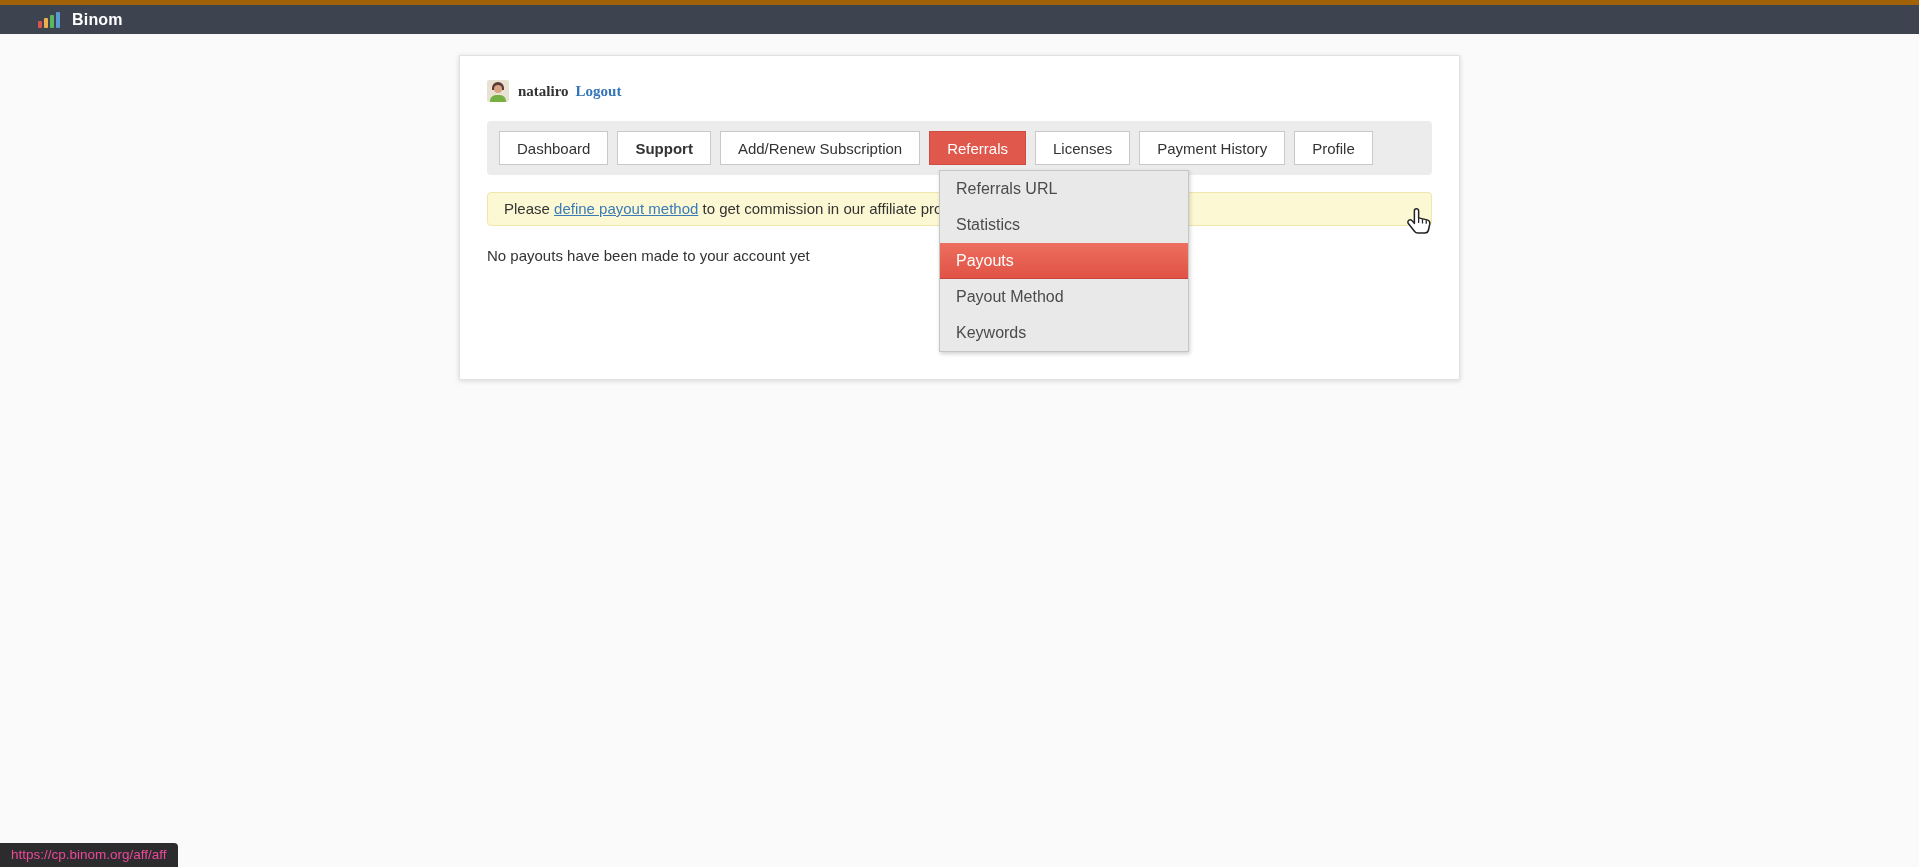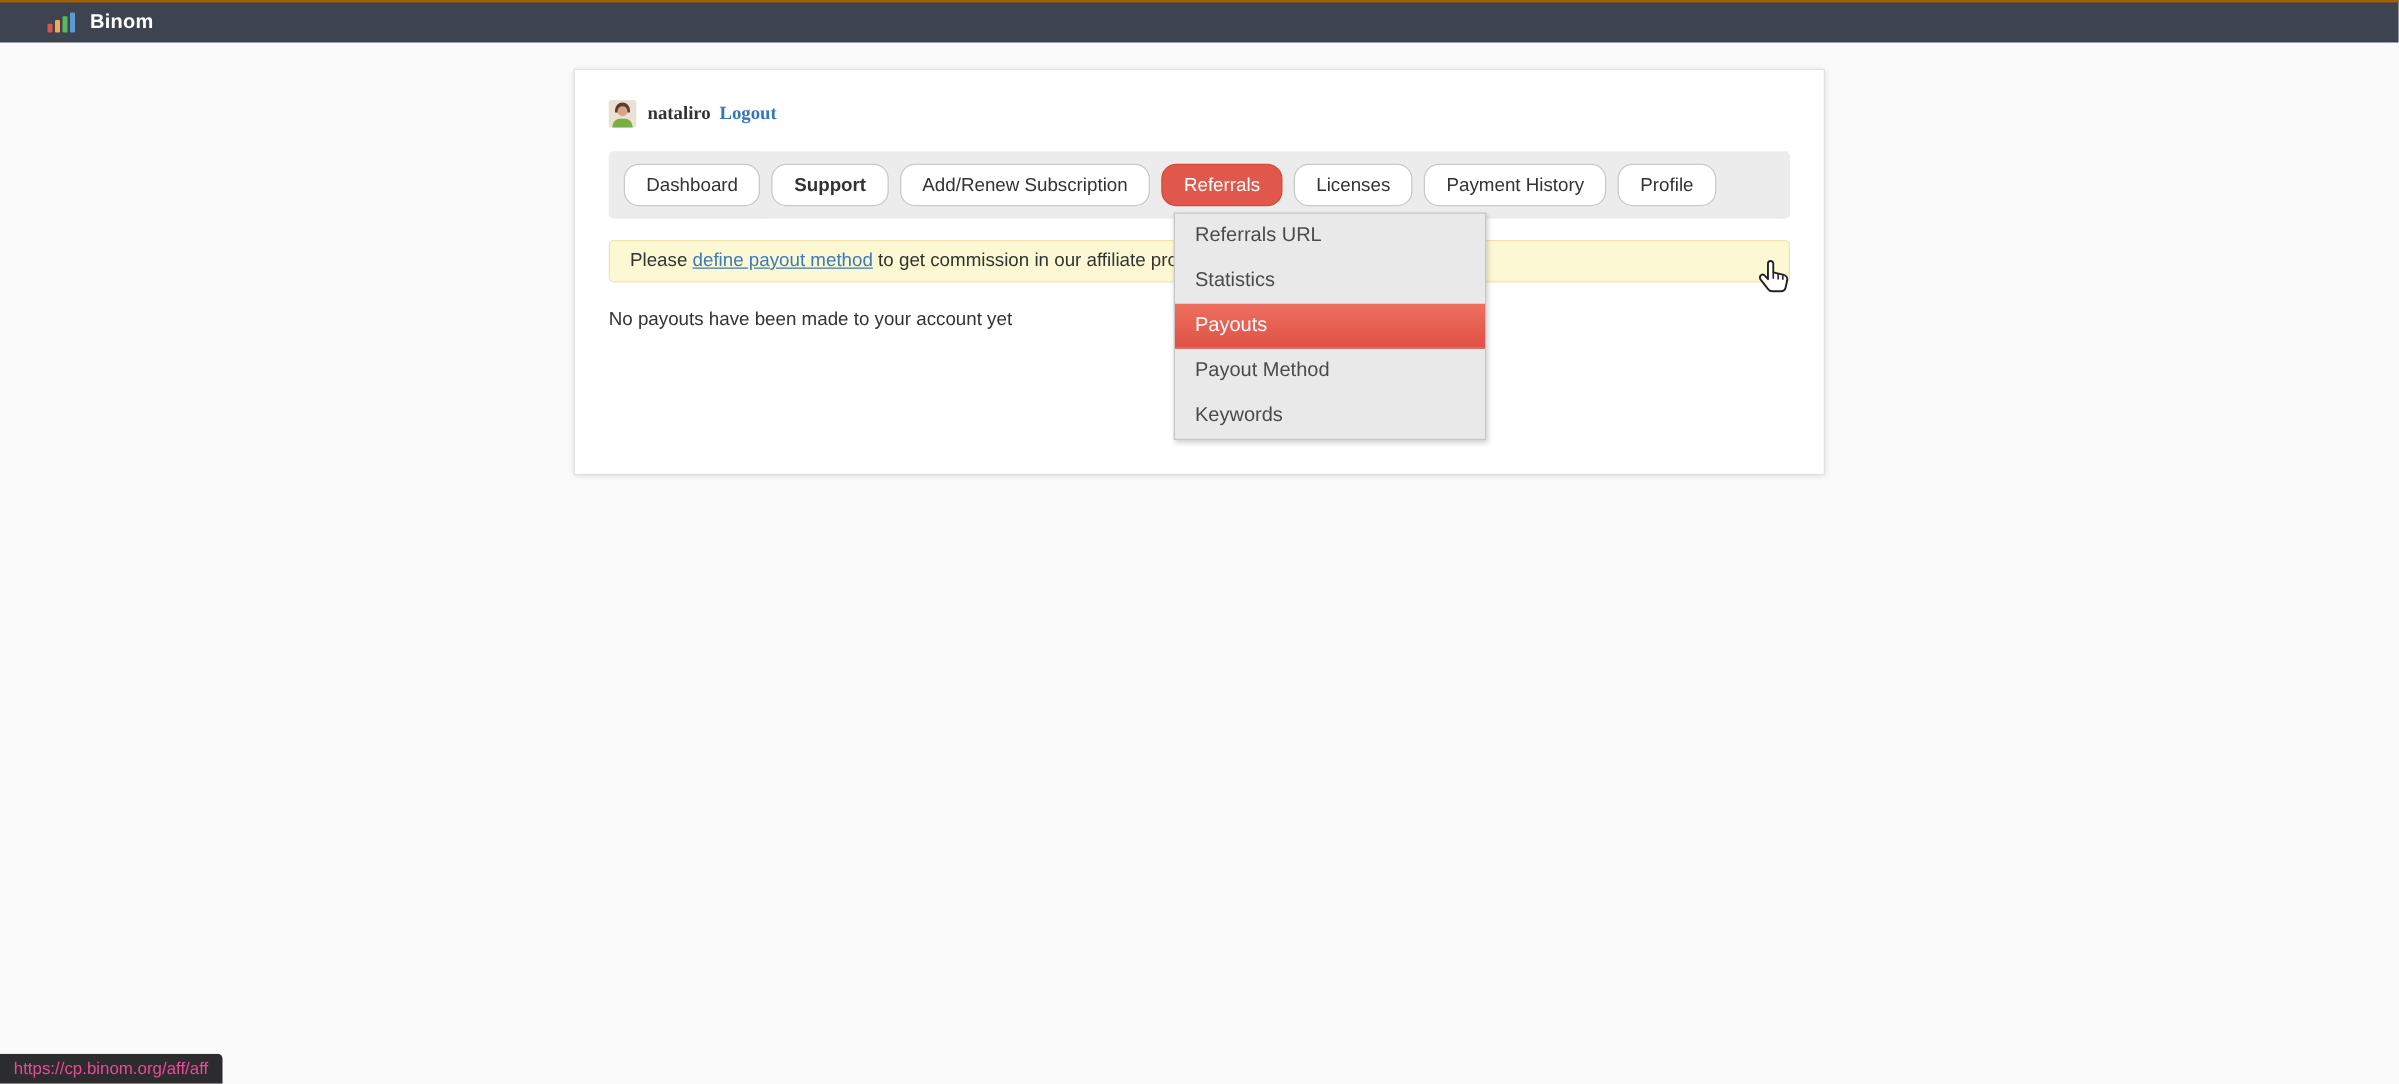--- a/index.html
+++ b/index.html
@@ -8,21 +8,21 @@
     background: #fafafa;
     font-family: "Liberation Sans", "DejaVu Sans", sans-serif;
     overflow: hidden;
     position: relative;
   }
 
   
   .topbar {
     height: 34px; width: 100%;
     background: #3d434f;
-    border-top: 2px solid #a16207;
+    border-top: 5px solid #a16207;
     display: flex; align-items: center;
     padding-left: 38px;
   }
   .logo-bars { display: flex; align-items: flex-end; gap: 2px; margin-right: 12px; height: 16px; }
   .logo-bars i { display: block; width: 4px; border-radius: 1px; }
   .logo-bars i:nth-child(1) { height: 7px;  background: #d9534f; }
   .logo-bars i:nth-child(2) { height: 10px; background: #f0ad4e; }
   .logo-bars i:nth-child(3) { height: 13px; background: #5cb85c; }
   .logo-bars i:nth-child(4) { height: 16px; background: #5b9bd5; }
   .brand { color: #ffffff; font-size: 16px; font-weight: 600; letter-spacing: .2px; }
@@ -59,21 +59,21 @@
     border-radius: 4px;
     display: flex; align-items: center;
     padding: 0 12px;
     gap: 9px;
   }
   .nav-btn {
     height: 34px;
     padding: 0 17px;
     background: #ffffff;
     border: 1px solid #c9c9c9;
-    border-radius: 12px;
+    border-radius: 0;
     font-size: 15px;
     color: #333;
     display: flex; align-items: center;
     cursor: pointer;
     white-space: nowrap;
     font-family: inherit;
   }
   .nav-btn.bold { font-weight: 700; }
   .nav-btn.active {
     background: #e0574b;

